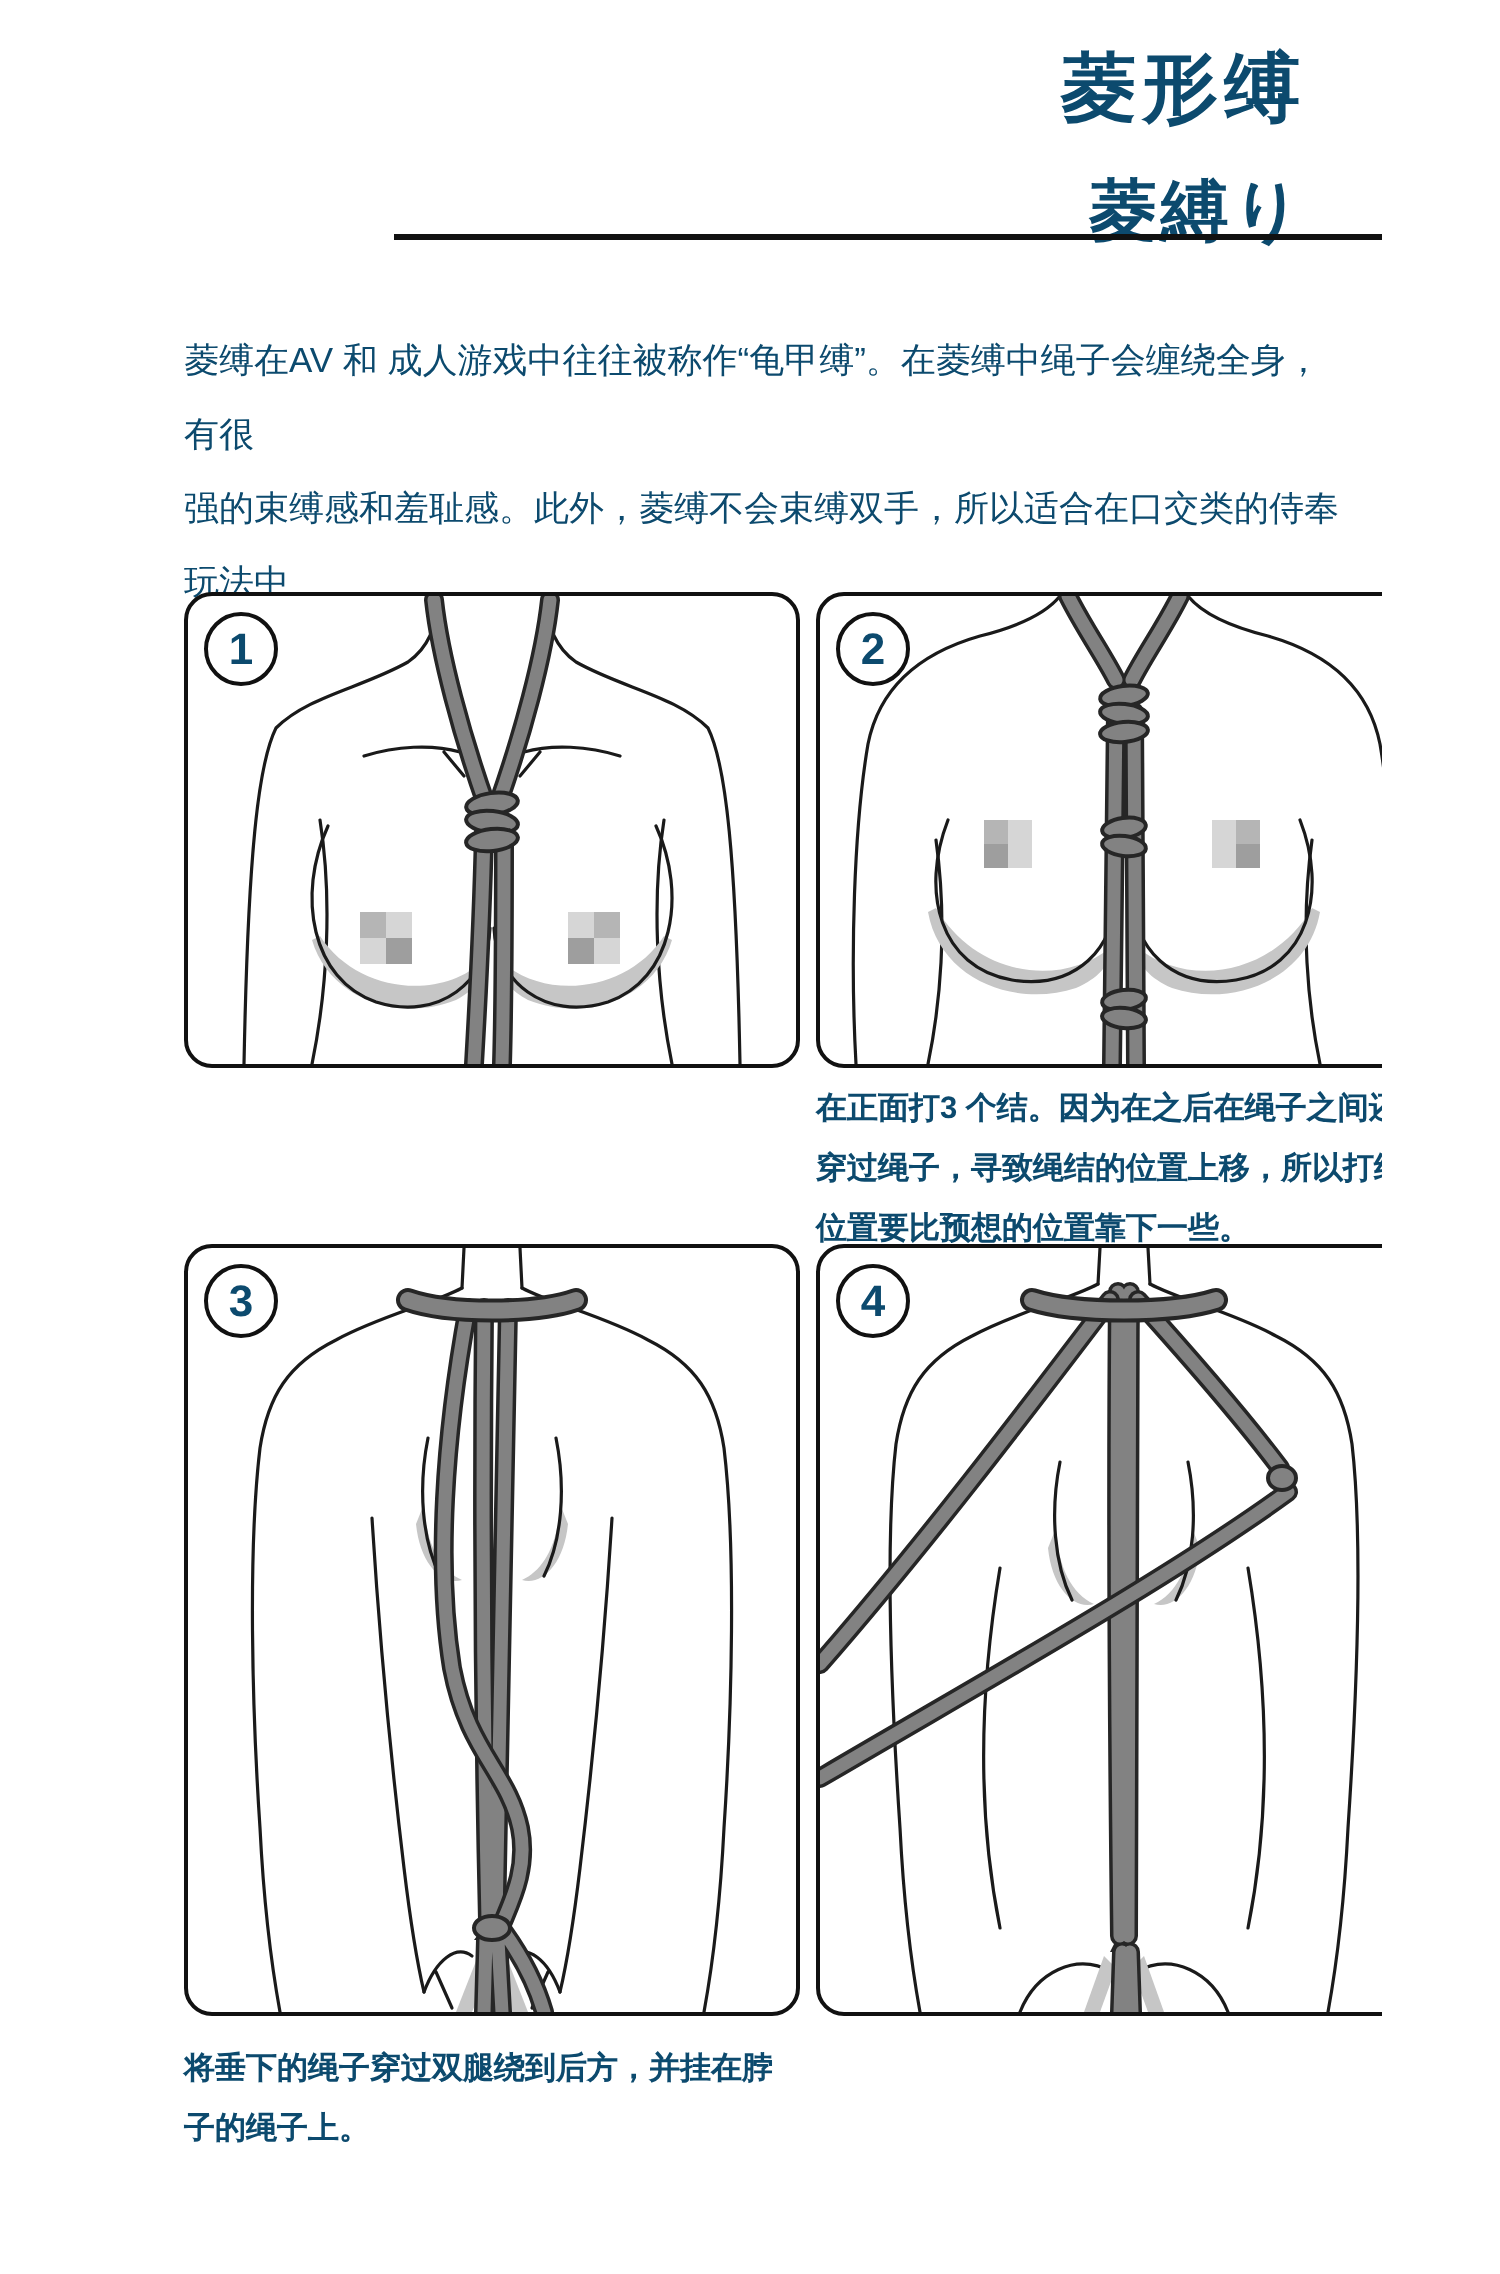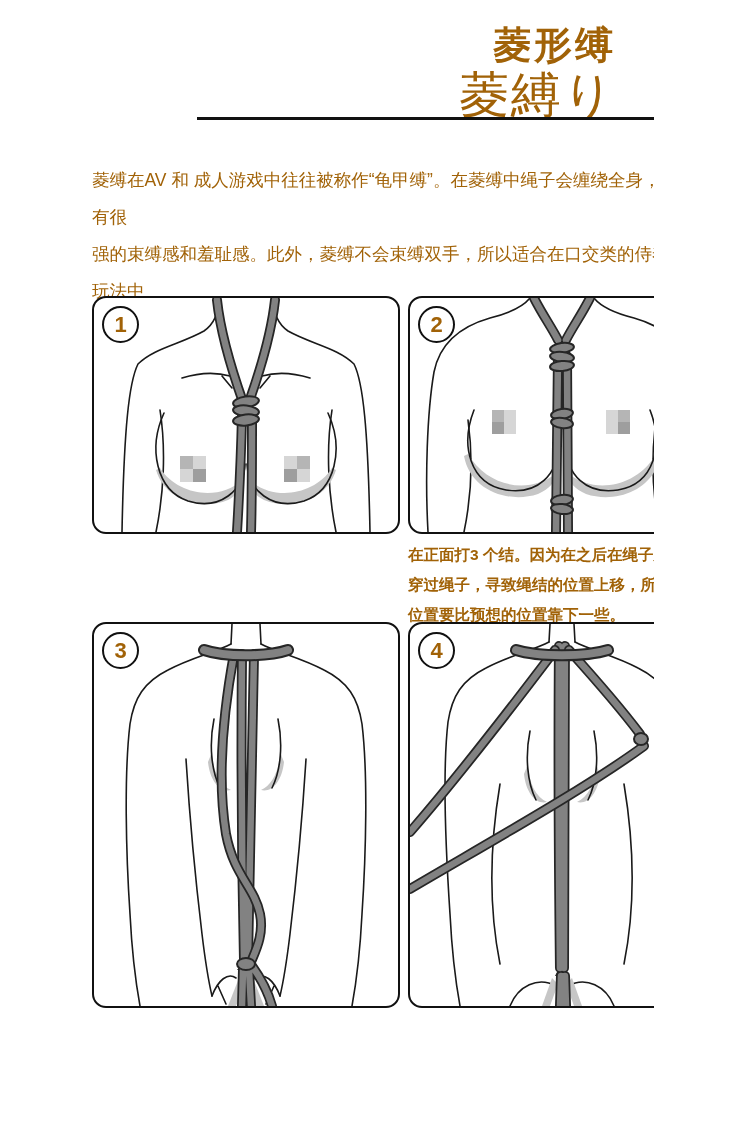--- a/index.html
+++ b/index.html
@@ -1,22 +1,22 @@
 <!DOCTYPE html>
 <html style="--ink: #111111; --body_line: #1a1a1a; --rope: #828282; --rope_outline: #262626; --shading: #c6c6c6; --mosaic_dark: #9e9e9e; --mosaic_mid: #b5b5b5; --mosaic_light: #d6d6d6;"><head>
 <meta charset="utf-8">
 <style>
   html,body{margin:0;padding:0;background:#fff;}
   .page{
     position:relative;width:654px;height:1137px;background:#ffffff;
-    font-family:"Liberation Sans",sans-serif;color:#a16207;overflow:hidden;
+    font-family:"Liberation Sans",sans-serif;color:#0c4a6e;overflow:hidden;padding-left:37px;
   }
   .title-block{position:absolute;top:24px;right:38px;text-align:right;line-height:1.12;}
   .title-cn{font-size:38px;font-weight:600;letter-spacing:3px;}
-  .title-jp{font-size:50px;font-weight:400;letter-spacing:2px;margin-top:0;}
+  .title-jp{font-size:34px;font-weight:700;letter-spacing:2px;margin-top:20px;}
   .rule{position:absolute;left:197px;top:117px;width:515px;height:3px;background:#111;}
   .intro{
     position:absolute;left:92px;top:162px;width:585px;
     font-size:17.5px;line-height:37px;font-weight:400;white-space:pre-line;
   }
   .panel{
     position:absolute;border:2.5px solid #111;border-radius:14px;
     background:#fff;overflow:hidden;
   }
   .panel svg{position:absolute;left:0;top:0;width:100%;height:100%;}
@@ -205,14 +205,16 @@
           <path id="r4d" d="M145,26 C110,72 55,145 0,208 M159,26 C186,56 212,86 230,110 M234,122 C175,165 85,215 0,265"></path>
         </defs>
       <use href="#r4d" class="rope-out"></use>
         <use href="#r4d" class="rope-core"></use>
       <ellipse class="knot" cx="231" cy="115" rx="7" ry="6"></ellipse>
       <path class="collar-out" d="M106,26 C128,33 176,33 198,26"></path>
       <path class="collar-core" d="M106,26 C128,33 176,33 198,26"></path>
     </svg>
   </div>
 
+  <div class="caption c3">将垂下的绳子穿过双腿绕到后方，并挂在脖
+子的绳子上。</div>
 
 </div>
 
 </body></html>

